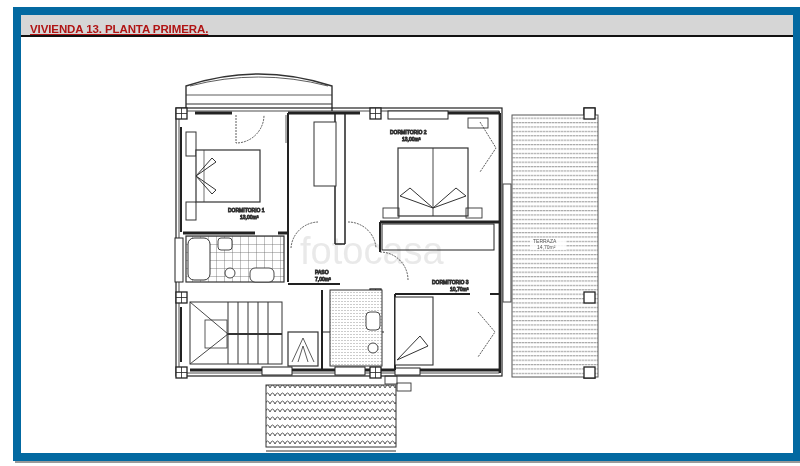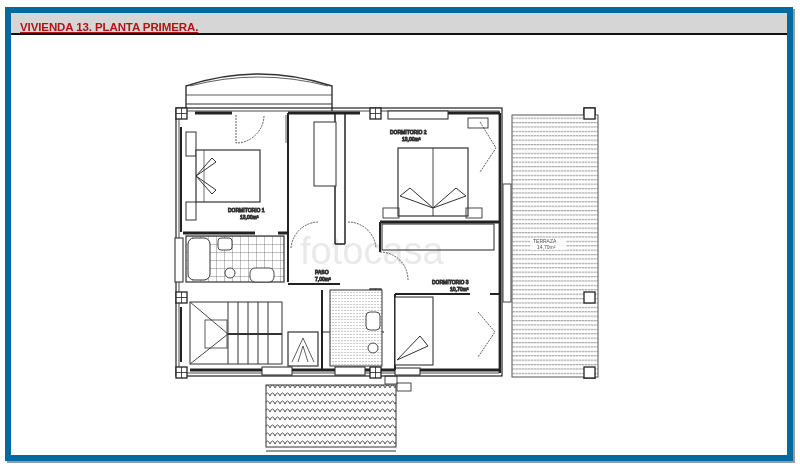--- a/index.html
+++ b/index.html
@@ -1,17 +1,17 @@
 <!DOCTYPE html>
 <html><head>
 <meta charset="utf-8">
 <style>
   html,body{margin:0;padding:0;background:#ffffff;}
   body{width:800px;height:466px;position:relative;overflow:hidden;font-family:"Liberation Sans",sans-serif;}
-  .frame{position:absolute;left:5px;top:7px;width:788px;height:454px;border:6px solid #0369a1;box-shadow:2px 2px 0 #9a9a9a;background:#fff;box-sizing:border-box;}
+  .frame{position:absolute;left:13px;top:7px;width:788px;height:454px;border:8px solid #0369a1;box-shadow:2px 2px 0 #9a9a9a;background:#fff;box-sizing:border-box;}
   .header{position:absolute;left:0;top:0;right:0;height:20px;background:#d6d6d6;border-bottom:2px solid #111;}
   .title{position:absolute;left:9px;top:8px;font-size:11.5px;font-weight:bold;color:#b01414;text-decoration:underline;letter-spacing:-0.1px;white-space:nowrap;}
   .plan{position:absolute;left:0;top:12px;}
   .plan svg{display:block;}
   .lbl{font-family:"Liberation Sans",sans-serif;font-size:5px;fill:#555;}
   .wm{font-family:"Liberation Sans",sans-serif;font-size:38px;fill:#d8d8d8;opacity:0.55;}
 </style>
 </head>
 <body>
 

